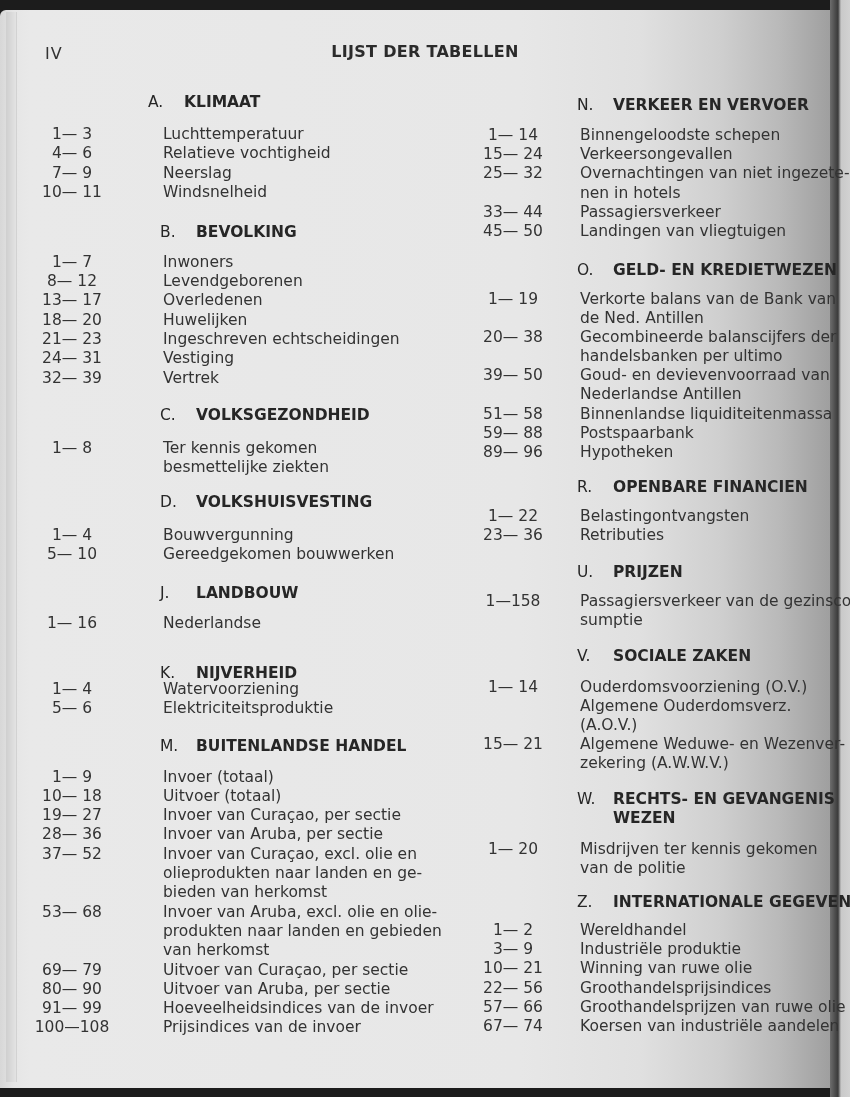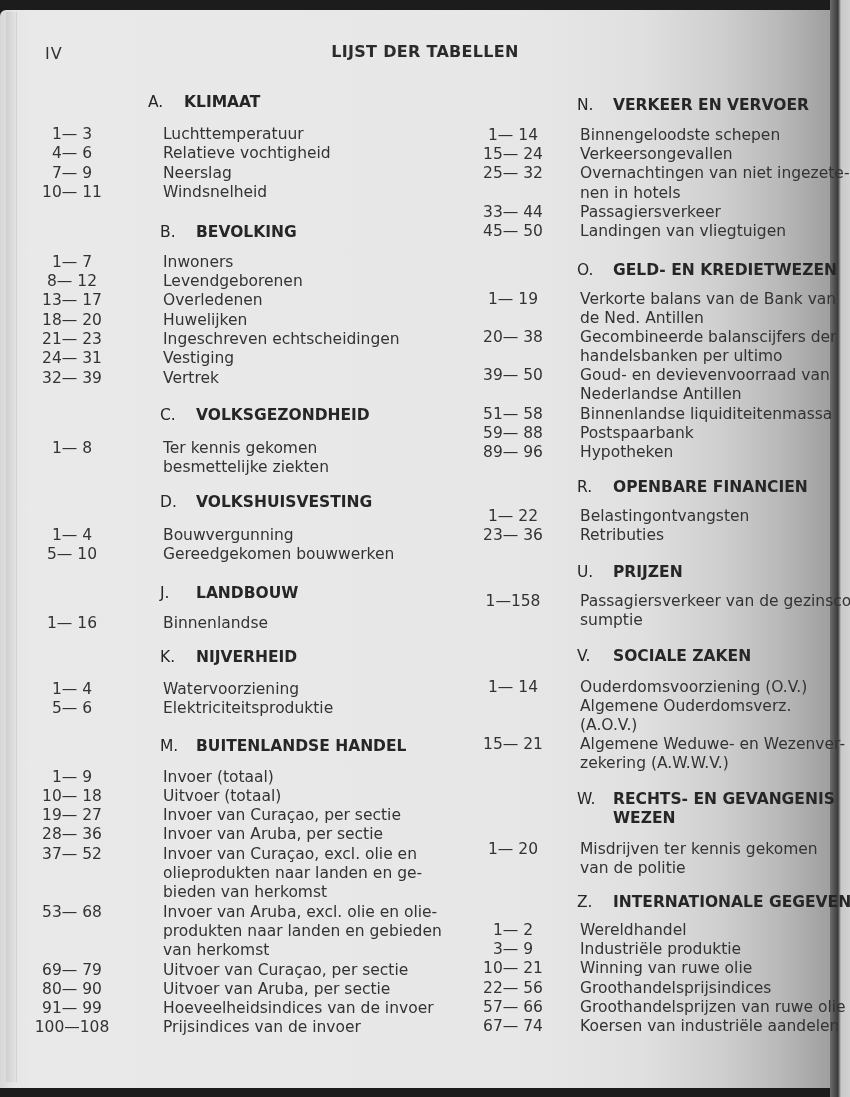--- a/index.html
+++ b/index.html
@@ -117,24 +117,24 @@
       <span class="desc">Bouwvergunning</span>
     </div>
   <div class="row" style="top:545px">
       <span class="range">5— 10</span>
       <span class="desc">Gereedgekomen bouwwerken</span>
     </div>
 
   <div class="section-head" style="left:160px;top:584px"><span class="letter">J.</span><span>LANDBOUW</span></div>
   <div class="row" style="top:614px">
       <span class="range">1— 16</span>
-      <span class="desc">Binnenlandse</span>
-    </div>
-
-  <div class="section-head" style="left:160px;top:648px"><span class="letter">K.</span><span>NIJVERHEID</span></div>
+      <span class="desc">Nederlandse</span>
+    </div>
+
+  <div class="section-head" style="left:160px;top:664px"><span class="letter">K.</span><span>NIJVERHEID</span></div>
   <div class="row" style="top:680px">
       <span class="range">1— 4</span>
       <span class="desc">Watervoorziening</span>
     </div>
   <div class="row" style="top:699px">
       <span class="range">5— 6</span>
       <span class="desc">Elektriciteitsproduktie</span>
     </div>
 
   <div class="section-head" style="left:160px;top:737px"><span class="letter">M.</span><span>BUITENLANDSE HANDEL</span></div>

